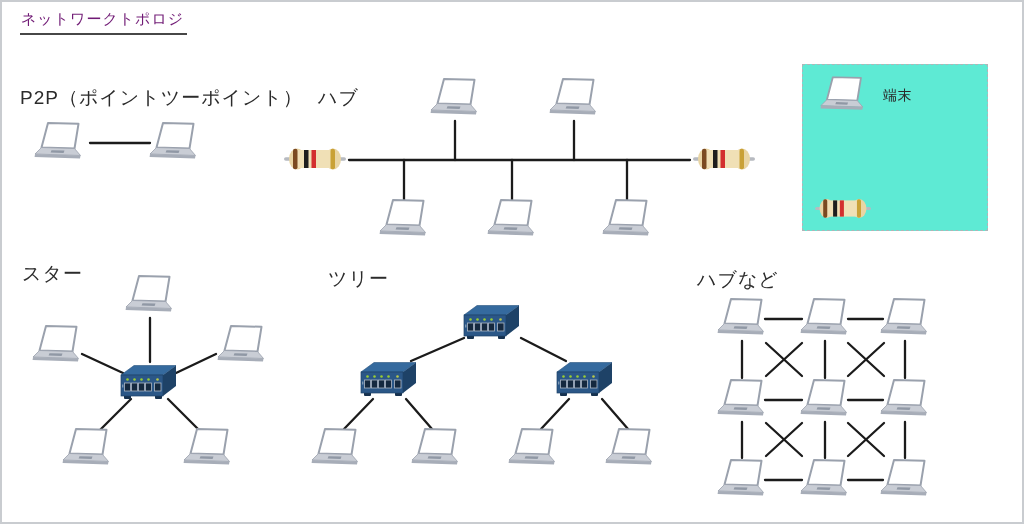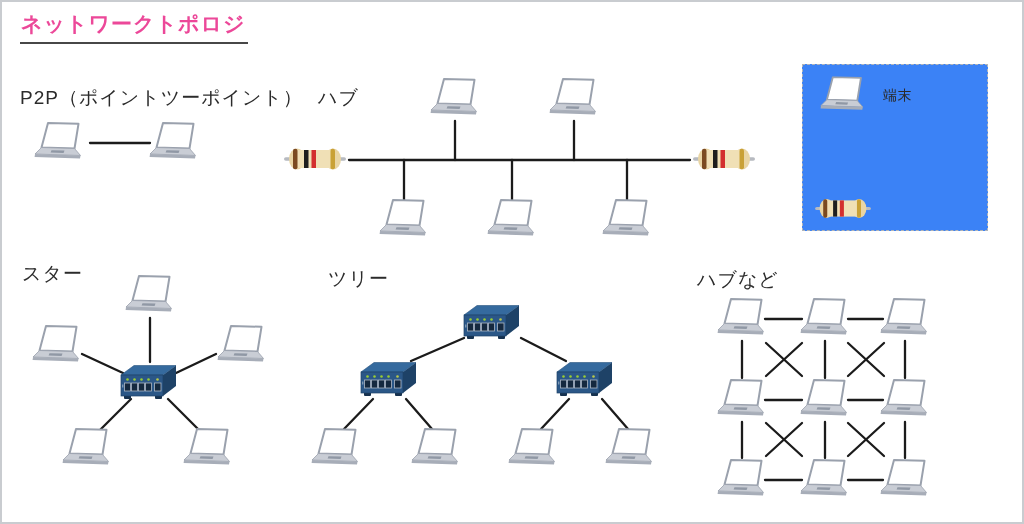--- a/index.html
+++ b/index.html
@@ -8,39 +8,39 @@
     width:1024px;height:524px;
     box-sizing:border-box;
     background:#ffffff;
     border:2px solid #c9ccd0;
     overflow:hidden;
     font-family:"Liberation Sans","DejaVu Sans",sans-serif;
     color:#262626;
   }
   .title{
     position:absolute;left:18px;top:8px;margin:0;
-    font-size:21px;font-weight:700;letter-spacing:1px;color:#ec4899;
+    font-size:15px;font-weight:400;letter-spacing:1px;color:#701a75;
     border-bottom:2px solid #474747;padding:0 3px 4px 1px;
     display:inline-block;
   }
   .section-label{
     position:absolute;font-size:19px;letter-spacing:1px;color:#2b2b2b;
     white-space:nowrap;
     margin-top:12px;
   }
   #lbl-p2p{left:18px;top:71px;}
   #lbl-hub{left:316px;top:71px;}
   #lbl-star{left:20px;top:247px;}
   #lbl-tree{left:326px;top:252px;font-family:Liberation Serif, serif;}
   #lbl-mesh{left:695px;top:253px;}
   #diagram{position:absolute;left:0;top:0;width:1024px;height:524px;}
   #edge-layer line{stroke:#1b1b1b;stroke-width:2.3;stroke-linecap:round;}
   .legend{
     position:absolute;left:800px;top:62px;width:186px;height:167px;
-    box-sizing:border-box;border:1px dashed #b0b4b8;background:#3b82f6;
+    box-sizing:border-box;border:1px dashed #b0b4b8;background:#5eead4;
   }
   .legend-row{position:absolute;left:0;width:100%;height:44px;display:flex;align-items:center;}
   #legrow-0{top:8px;}
   #legrow-1{top:64px;}
   #legrow-2{top:121px;}
   .legend-icon-box{width:80px;display:flex;justify-content:center;align-items:center;flex:0 0 80px;}
   .legend-label{font-size:14px;line-height:19px;color:#2b2b2b;letter-spacing:0.5px;}
   .legend-label span{display:block;}
 </style>
 </head>

